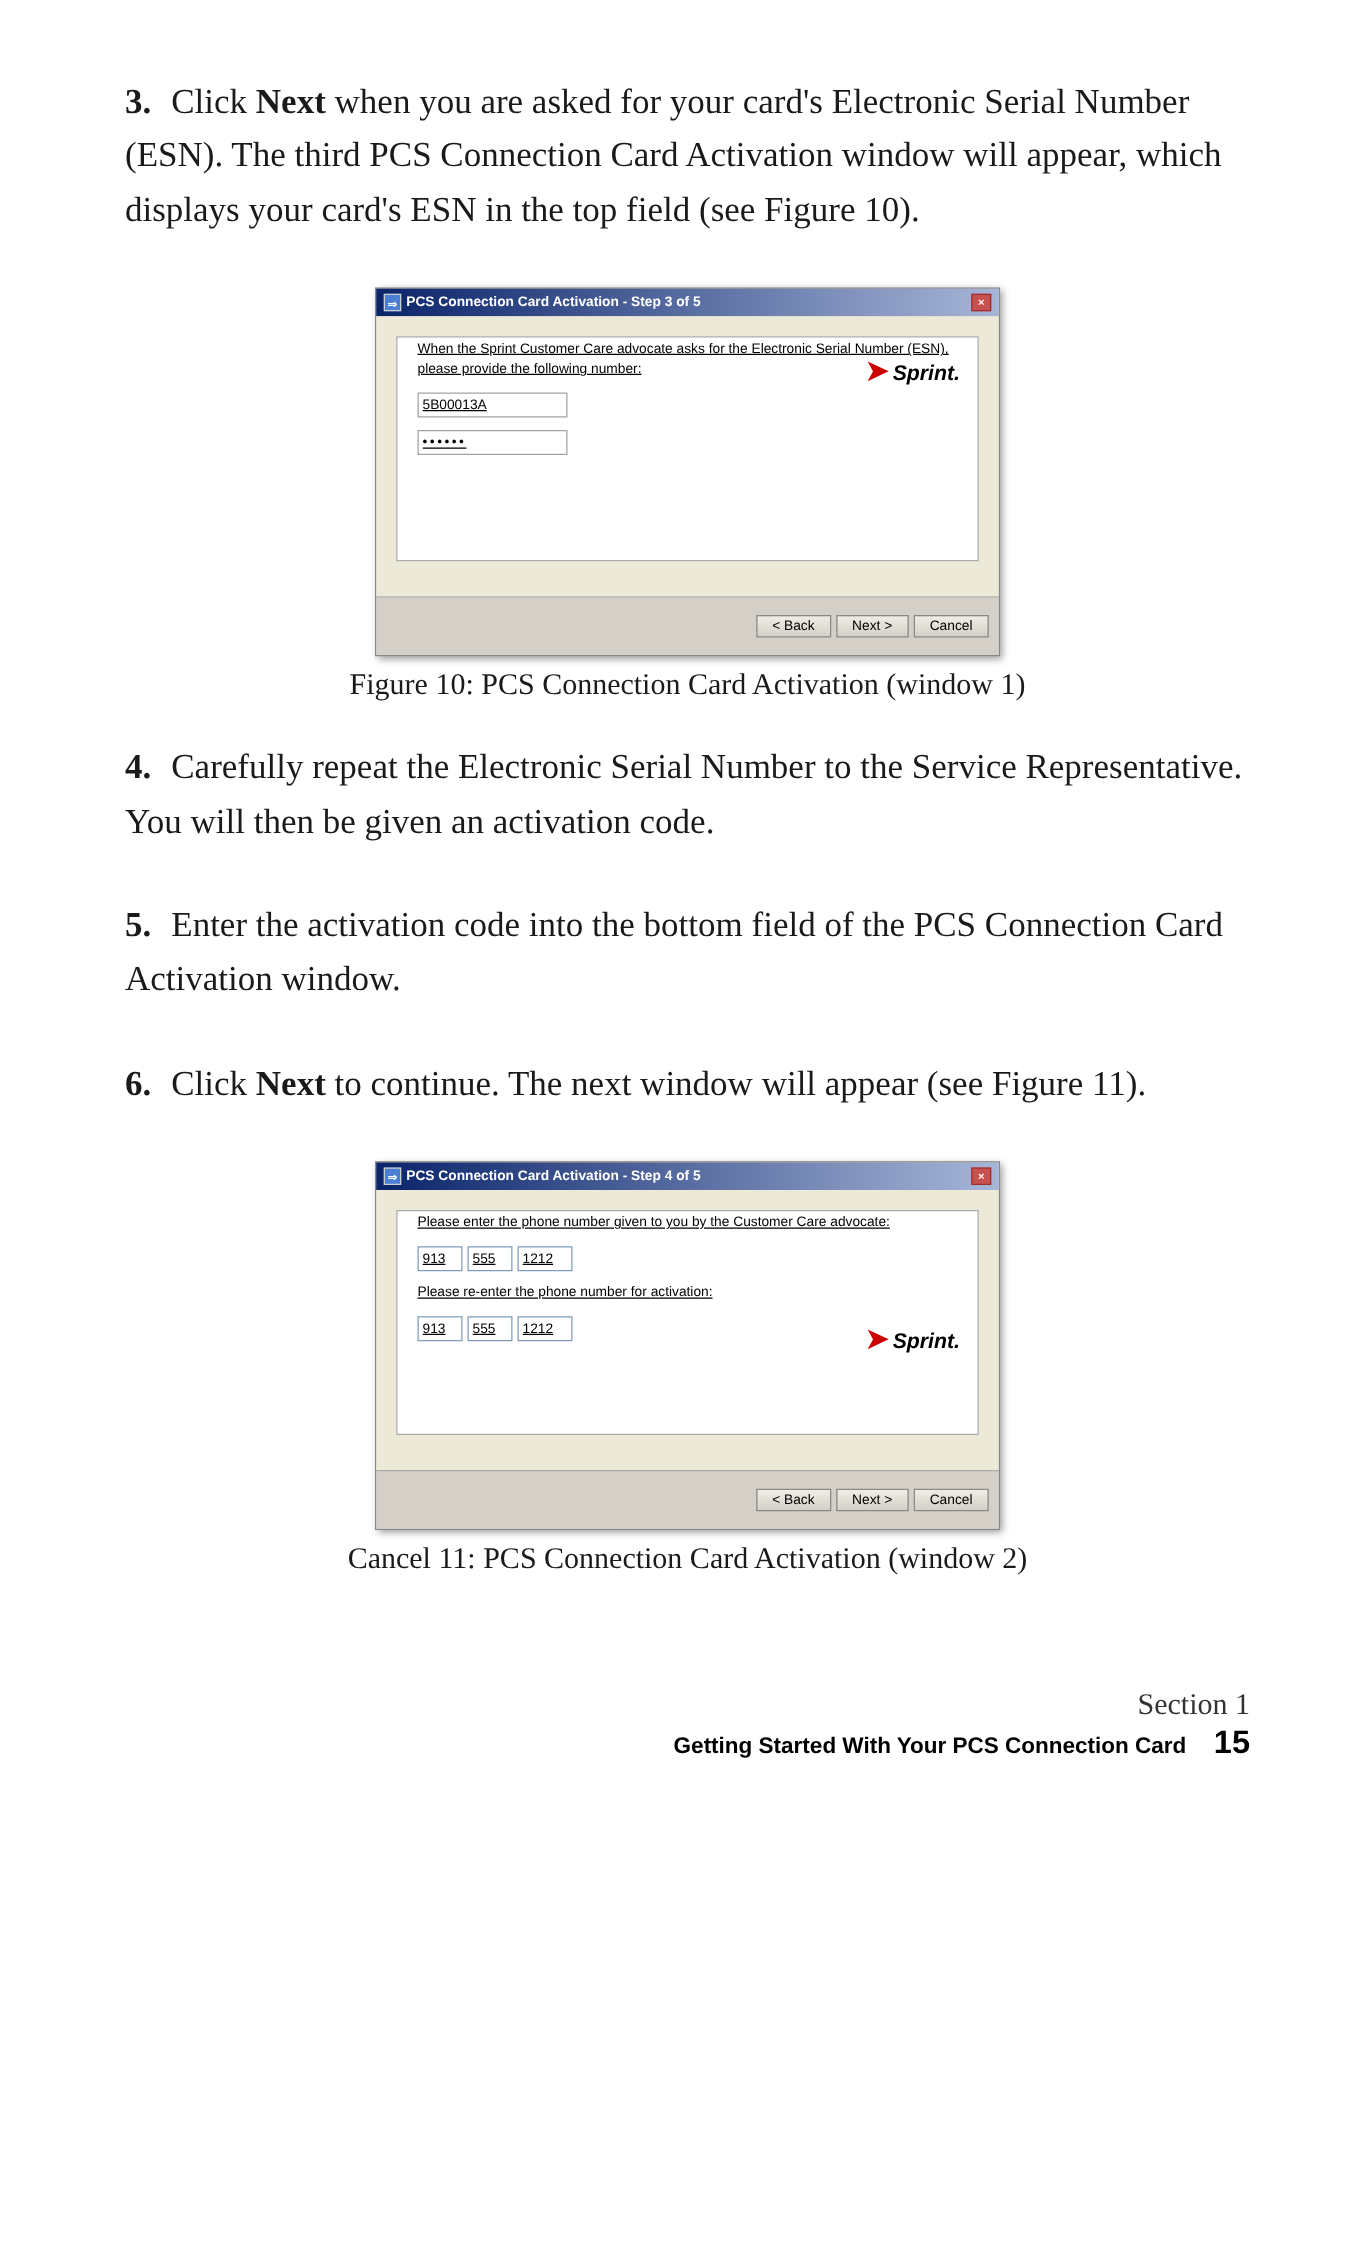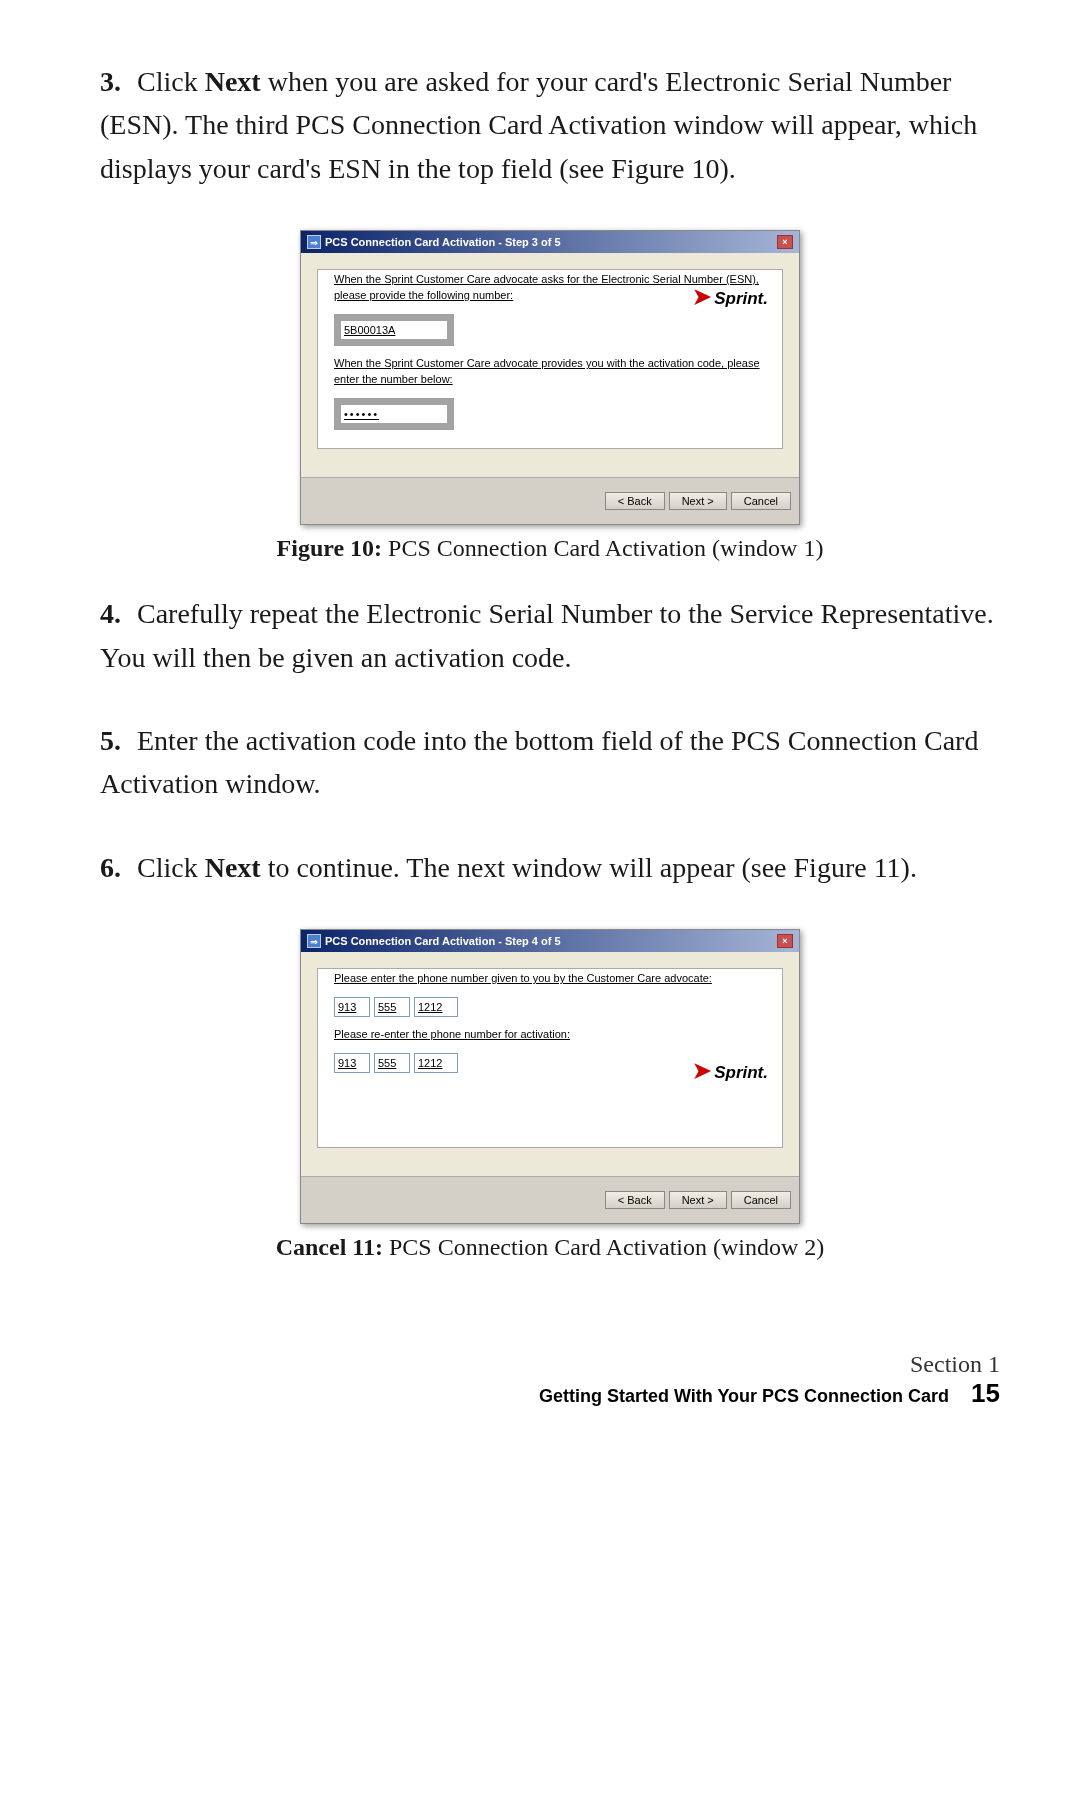--- a/index.html
+++ b/index.html
@@ -109,23 +109,23 @@
     }
 
     .dialog-text {
       font-size: 11px;
       line-height: 1.45;
       margin-bottom: 10px;
       color: #000;
     }
 
     .dialog-input {
-      border: 7px solid #a3a3a3;
+      border: 1px solid #a3a3a3;
       background: white;
-      height: 32px;
+      height: 20px;
       font-size: 11px;
       padding: 1px 3px;
       display: block;
       margin-bottom: 10px;
     }
 
     .dialog-input-row {
       display: flex;
       gap: 4px;
       margin-bottom: 10px;
@@ -163,21 +163,21 @@
     .figure-caption {
       font-size: 24px;
       font-family: Georgia, serif;
       text-align: center;
       margin-top: 10px;
       margin-bottom: 20px;
       color: #1a1a1a;
     }
 
     .figure-caption .fig-bold {
-      font-weight: bold;
+      font-weight: normal;
     }
 
     .section-footer {
       display: flex;
       justify-content: space-between;
       align-items: center;
       margin-top: 60px;
       padding-top: 10px;
     }
 
@@ -235,21 +235,20 @@
         <span class="title-icon">⇒</span>
         <span>PCS Connection Card Activation - Step 3 of 5</span>
       </div>
       <span class="close-btn">×</span>
     </div>
 
     <div class="dialog-body">
       <div class="dialog-inner">
         <p class="dialog-text">When the Sprint Customer Care advocate asks for the Electronic Serial Number (ESN), please provide the following number:</p>
         <input class="dialog-input" style="width: 120px;" value="5B00013A" readonly="">
-        <p class="dialog-text">When the Sprint Customer Care advocate provides you with the activation code, please enter the number below:</p>
         <input class="dialog-input password-dots" style="width: 120px;" type="password" value="123456" readonly="">
 
         <div class="sprint-logo-wrap">
           <span style="color:#cc0000; font-size:22px; font-weight:bold;">➤</span>
           <span style="font-family:Arial,sans-serif; font-size:17px; font-style:italic; font-weight:bold; color:#000;">Sprint.</span>
         </div>
       </div>
     </div>
 
     <div class="dialog-footer">

